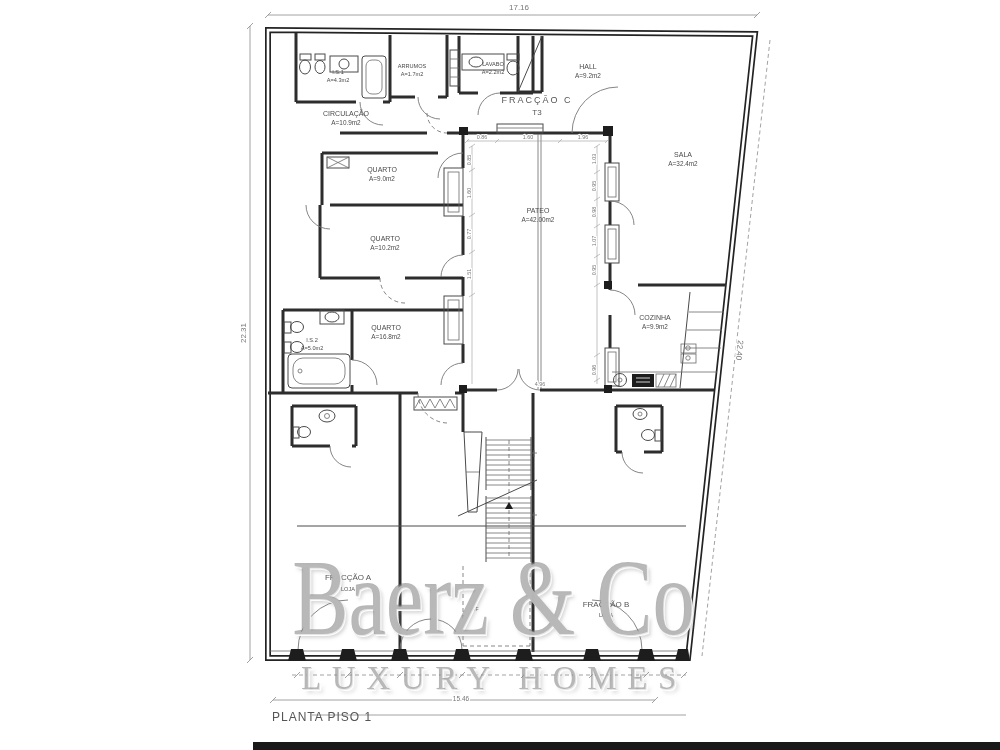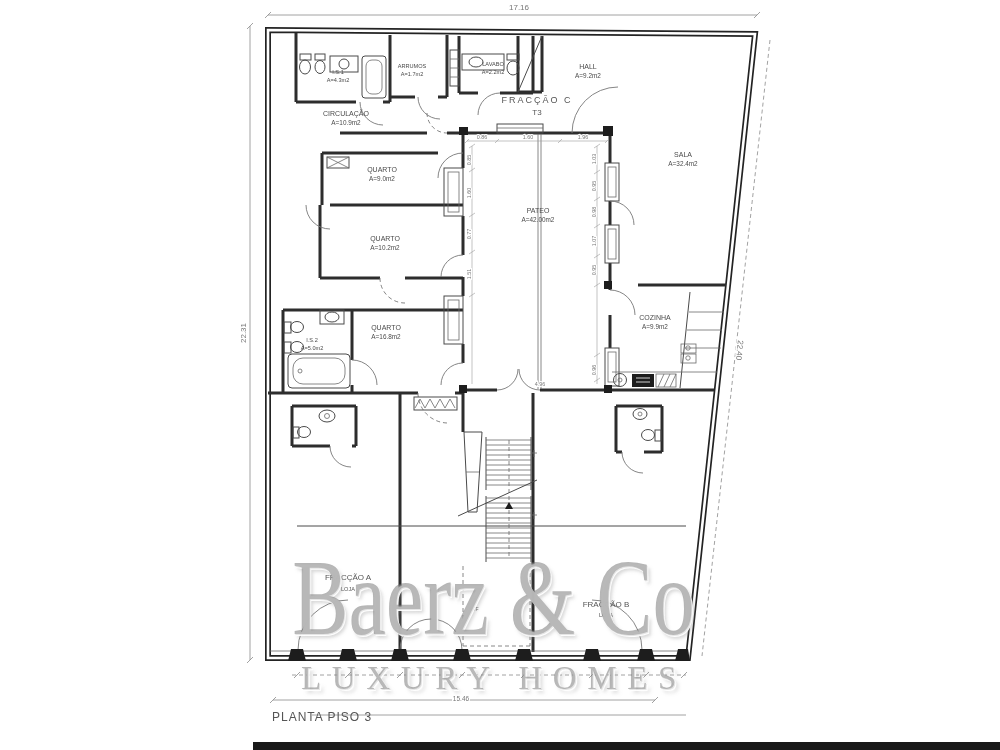--- a/index.html
+++ b/index.html
@@ -287,15 +287,15 @@
     <text class="frt" x="348" y="580">FRACÇÃO A</text>
     <text class="frs" x="348" y="591">LOJA</text>
     <text class="frt" x="606" y="607">FRACÇÃO B</text>
     <text class="frs" x="606" y="617">LOJA</text>
     <text class="atf" x="474" y="611">ATF</text>
   </g>
 </svg>
 
   <div class="wm wm-brand">Baerz &amp; Co</div>
   <div class="wm wm-tagline">LUXURY HOMES</div>
-  <div class="plan-title">PLANTA PISO 3</div>
+  <div class="plan-title">PLANTA PISO 1</div>
   <div class="bottom-bar"></div>
 </div>
 
 </body></html>

